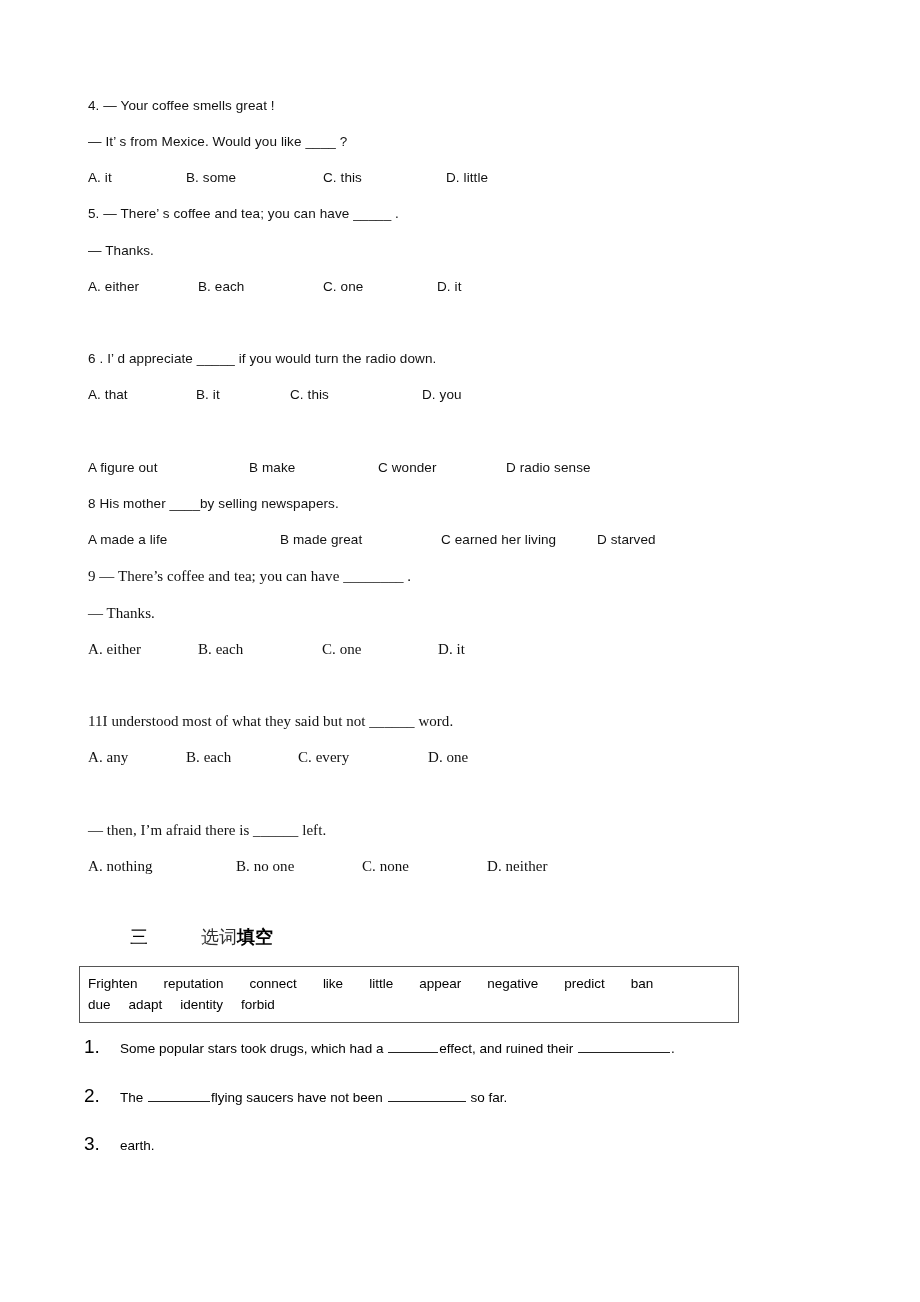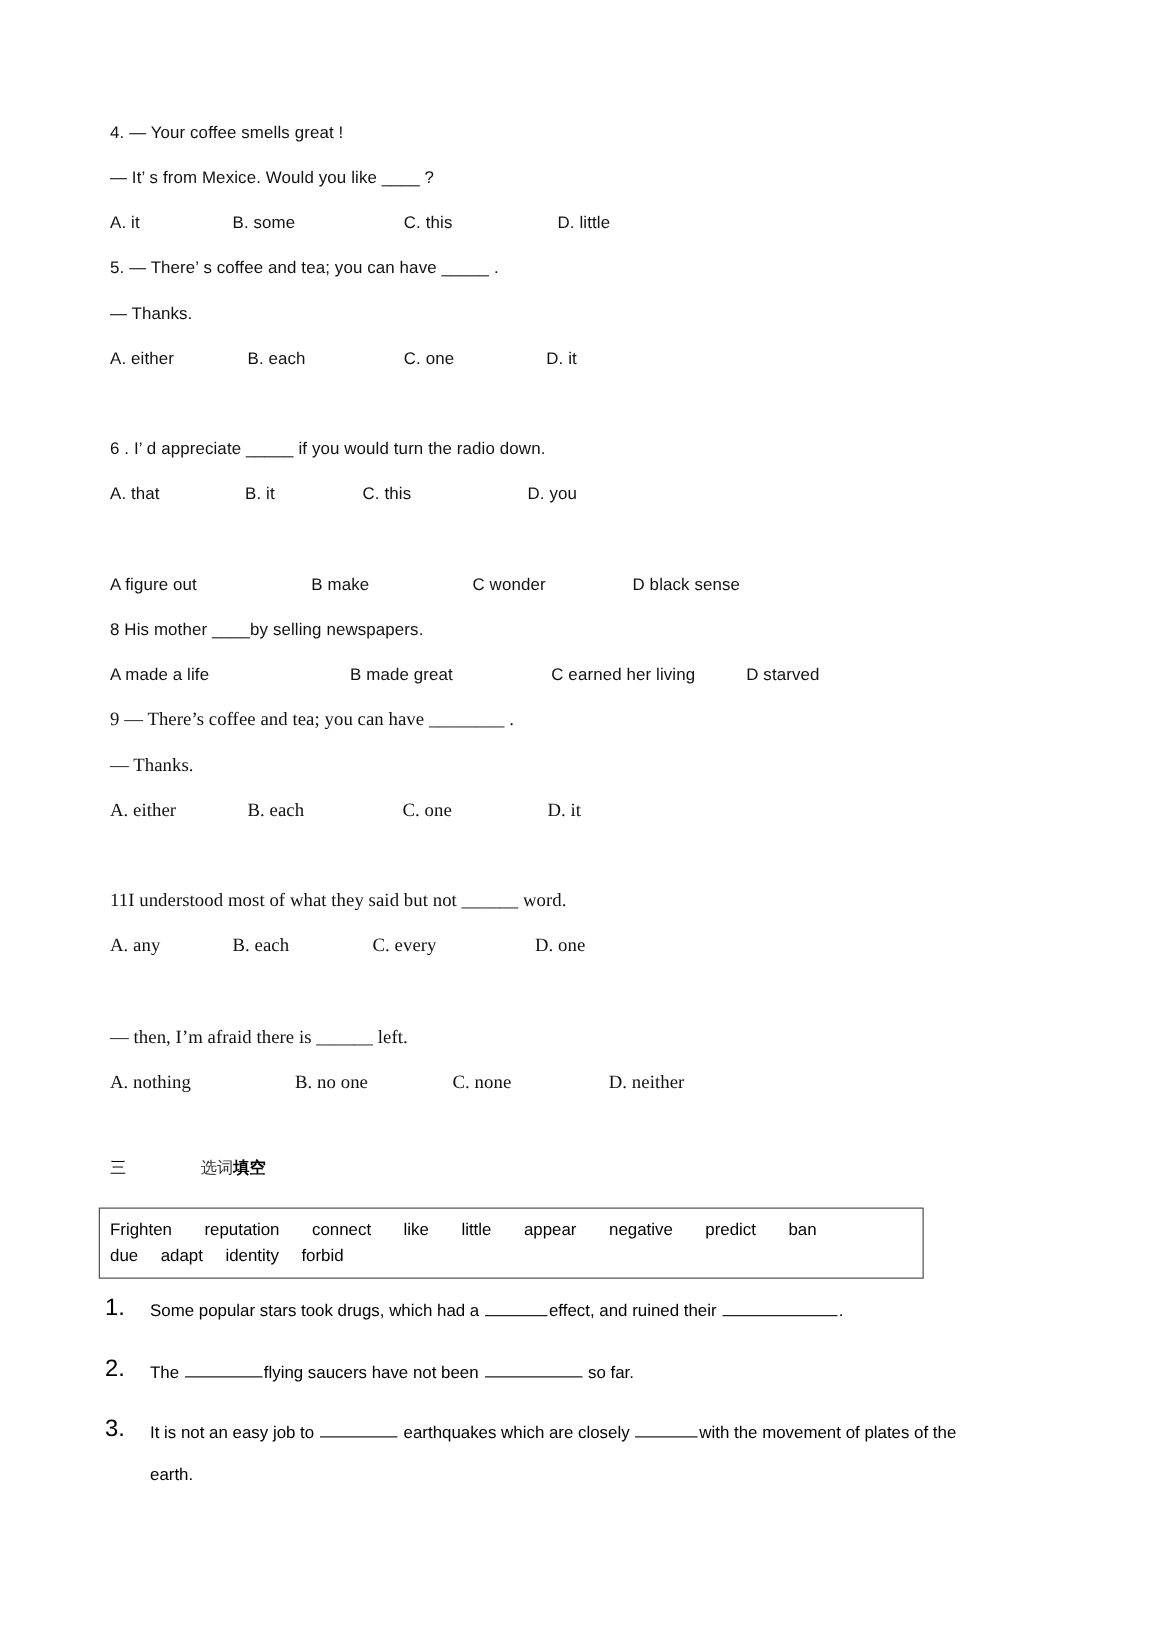--- a/index.html
+++ b/index.html
@@ -59,22 +59,23 @@
   }
   .b-md { width: 50px; }
   .b-lg { width: 62px; }
   .b-xl { width: 78px; }
   .b-xxl { width: 92px; }
 
   
   .sec-head {
     position: absolute;
     white-space: nowrap;
-    font-family: Liberation Mono, monospace;
-    font-size: 13px;
+    font-family: Liberation Serif, serif;
+    font-size: 18px;
+    margin-left: 42px;
   }
   .sec-head .cn-light { color: #333; }
   .sec-head .cn-bold { font-weight: bold; color: #000; }
 
   
   .wordbank {
     position: absolute;
     left: 79px;
     top: 966px;
     width: 660px;
@@ -148,21 +149,21 @@
     <span class="opt sans" style="left:88px;">A. that</span>
     <span class="opt sans" style="left:196px;">B. it</span>
     <span class="opt sans" style="left:290px;">C. this</span>
     <span class="opt sans" style="left:422px;">D. you</span>
   </div>
 
   <div class="line sans" style="left:0; top:460px; width:920px;">
     <span class="opt sans" style="left:88px;">A  figure out</span>
     <span class="opt sans" style="left:249px;">B make</span>
     <span class="opt sans" style="left:378px;">C wonder</span>
-    <span class="opt sans" style="left:506px;">D black sense</span>
+    <span class="opt sans" style="left:506px;">D radio sense</span>
   </div>
 
   <div class="line sans" style="left:88px; top:496px;">8  His mother ____by selling newspapers.</div>
   <div class="line sans" style="left:0; top:532px; width:920px;">
     <span class="opt sans" style="left:88px;">A  made a life</span>
     <span class="opt sans" style="left:280px;">B made   great</span>
     <span class="opt sans" style="left:441px;">C earned her living</span>
     <span class="opt sans" style="left:597px;">D starved</span>
   </div>
 
@@ -211,17 +212,16 @@
     <span class="body"><span>Some popular stars   took drugs, which had a </span><span class="blank b-md"></span><span>effect, and ruined their </span><span class="blank b-xxl"></span><span>.</span></span>
   </div>
 
   <div class="cloze" style="left:84px; top:1081px; width:800px;">
     <span class="num">2.</span>
     <span class="body"><span>The </span><span class="blank b-lg"></span><span>flying saucers   have not been </span><span class="blank b-xl"></span><span> so far.</span></span>
   </div>
 
   <div class="cloze" style="left:84px; top:1129px; width:830px;">
     <span class="num">3.</span>
-    <span class="body"><span>It is not an easy job to </span><span class="blank b-lg"></span><span> earthquakes which are closely </span><span class="blank b-md"></span><span>with the movement of plates of the</span></span>
     <span class="cont">earth.</span>
   </div>
 
 </div>
 
 </body></html>

